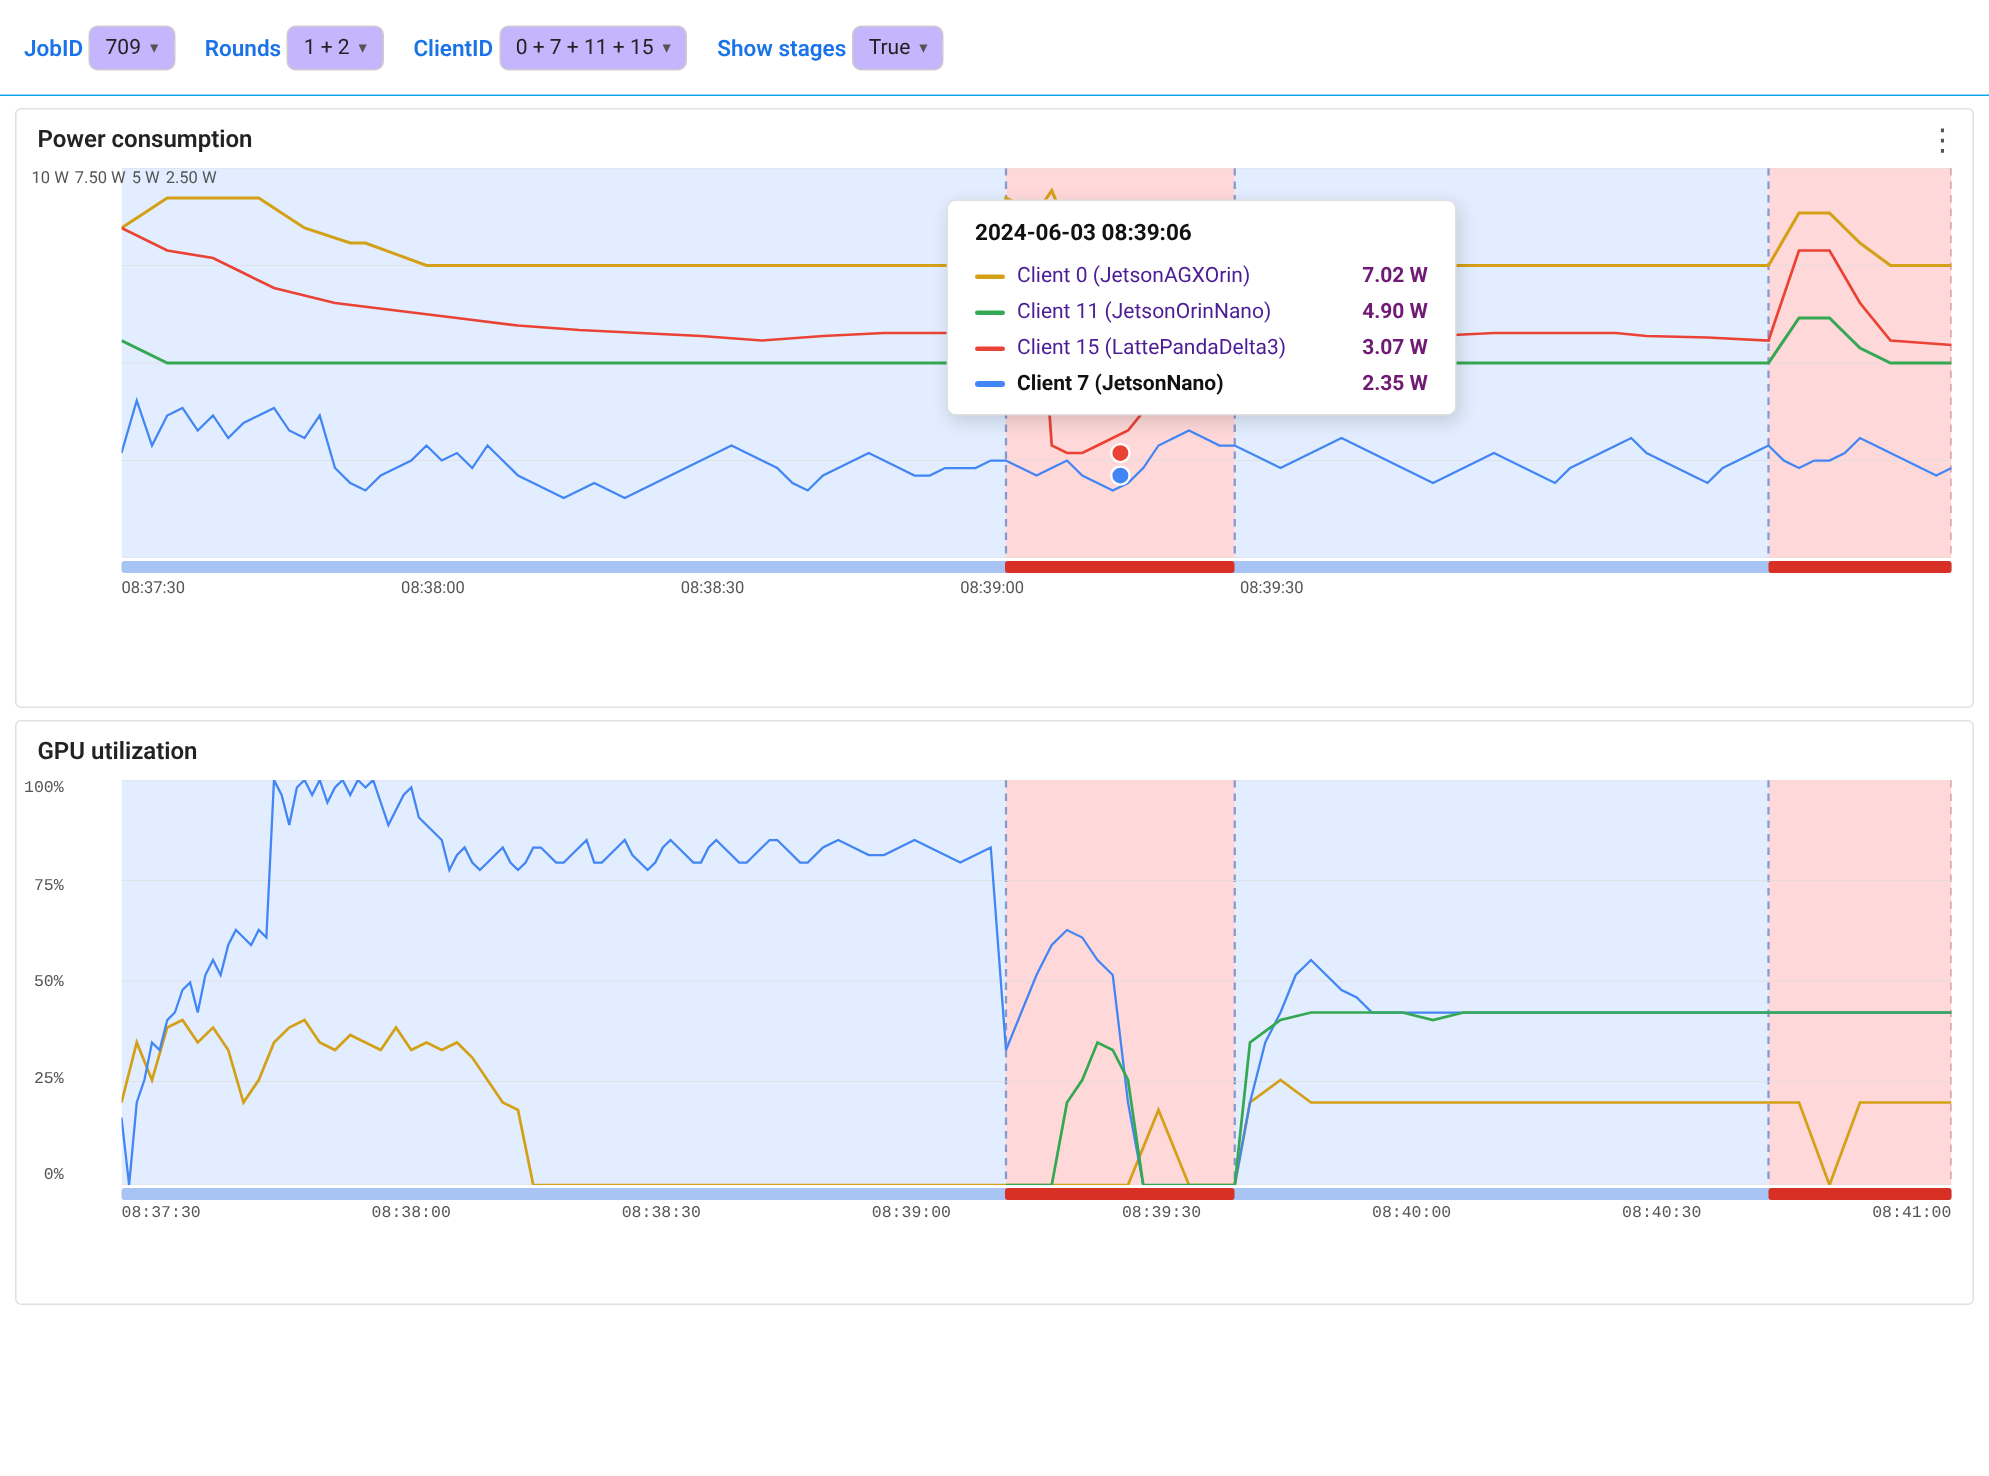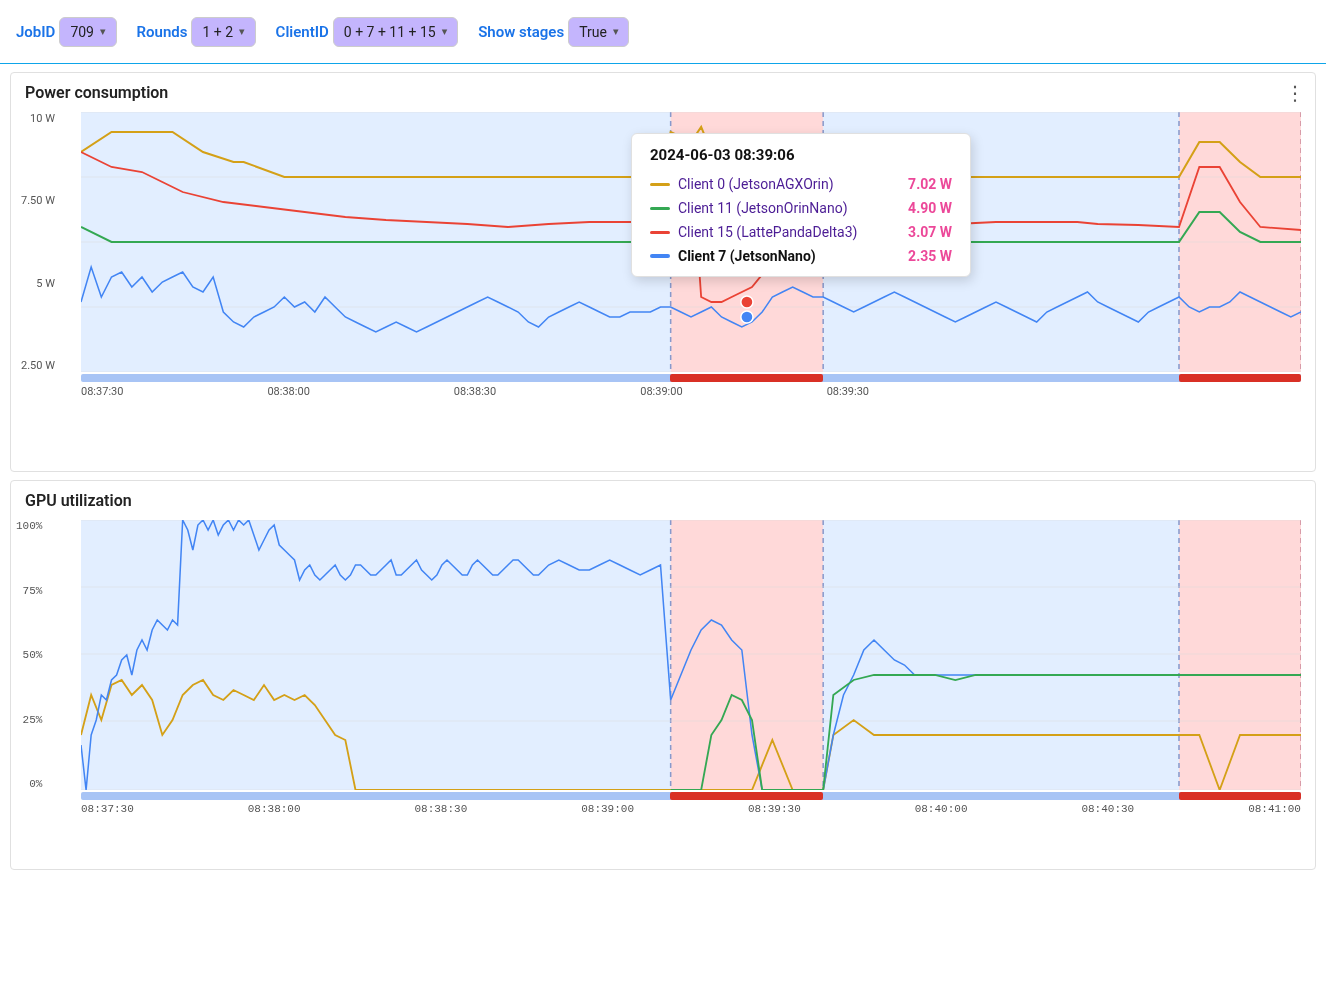--- a/index.html
+++ b/index.html
@@ -106,21 +106,21 @@
       border-radius: 2px;
       flex-shrink: 0;
     }
     .tooltip-name {
       flex: 1;
       color: #4c1d95;
     }
     .tooltip-name.bold { font-weight: 700; color: #111; }
     .tooltip-value {
       font-weight: 700;
-      color: #ec4899;
+      color: #701a75;
       margin-left: 16px;
     }
   </style>
 </head>
 <body>
 
 <div class="top-bar">
   <span class="filter-label">JobID</span>
   <div class="filter-dropdown">
     <span>709</span>
@@ -145,21 +145,21 @@
     <span class="chevron">▾</span>
   </div>
 </div>
 
 <div class="chart-panel" style="height: 400px;">
   <div class="chart-title">Power consumption</div>
   <span class="more-icon">⋮</span>
 
   <div style="position: relative; margin: 6px 14px 0 70px; height: 310px;">
 
-    <div style="position:absolute; left:-60px; top:0; height:260px; display:flex; flex-direction:column; justify-content:space-between;">
+    <div style="position:absolute; left:-60px; top:0; height:260px; display:flex; justify-content:space-between;">
       <span class="y-label">10 W</span>
       <span class="y-label">7.50 W</span>
       <span class="y-label">5 W</span>
       <span class="y-label">2.50 W</span>
     </div>
 
     <svg width="100%" height="260px" viewBox="0 0 1200 260" preserveAspectRatio="none" style="display:block;">
 
       <rect x="0" y="0" width="580" height="260" fill="rgba(173,205,255,0.35)"></rect>
 

